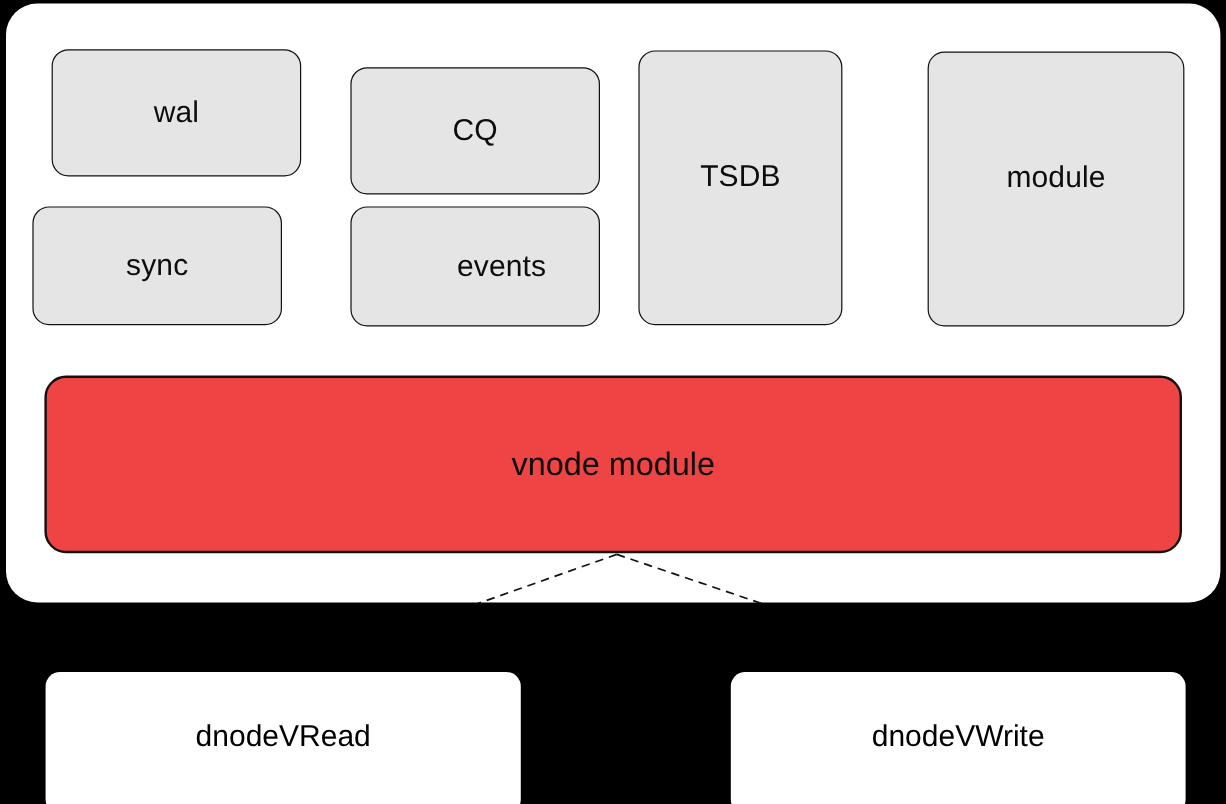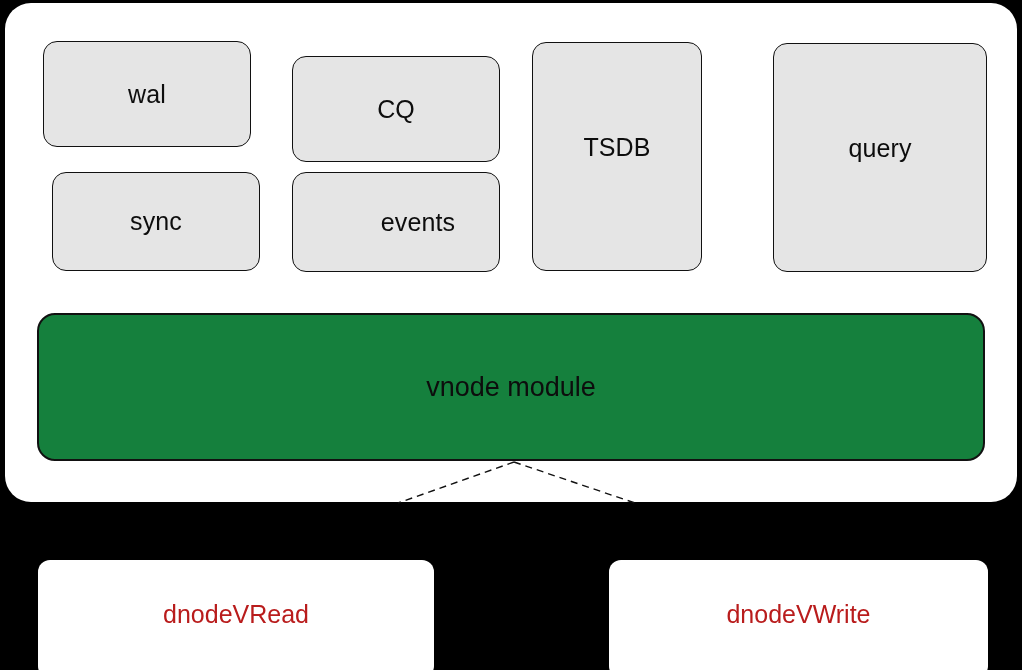--- a/index.html
+++ b/index.html
@@ -52,21 +52,21 @@
     top: -9px;
   }
 
   
   .vnode-bar {
     position: absolute;
     left: 37px;
     top: 313px;
     width: 948px;
     height: 148px;
-    background: #15803d;
+    background: #ef4444;
     border: 2.4px solid #111111;
     border-radius: 18px;
     box-sizing: border-box;
     display: flex;
     align-items: center;
     justify-content: center;
   }
   .vnode-bar .box-label {
     font-size: 27px;
     color: #0d0d0d;
@@ -87,55 +87,55 @@
   .dnode-box {
     position: absolute;
     background: #ffffff;
     border-radius: 12px;
     display: flex;
     align-items: center;
     justify-content: center;
   }
   .dnode-box .box-label {
     font-size: 25px;
-    color: #b91c1c;
+    color: #000000;
     white-space: nowrap;
     position: relative;
     top: -5px;
   }
 </style>
 </head>
 <body>
 
 <div id="canvas">
 
   <div class="outer-panel"></div>
 
   <div class="module-box" style="left:43px;  top:41px;  width:208px; height:106px;">
     <span class="box-label">wal</span>
   </div>
 
   <div class="module-box" style="left:292px; top:56px;  width:208px; height:106px;">
     <span class="box-label">CQ</span>
   </div>
 
-  <div class="module-box" style="left:52px;  top:172px; width:208px; height:99px;">
+  <div class="module-box" style="left:27px;  top:172px; width:208px; height:99px;">
     <span class="box-label">sync</span>
   </div>
 
   <div class="module-box" style="left:292px; top:172px; width:208px; height:100px;padding-left:44px;">
     <span class="box-label">events</span>
   </div>
 
   <div class="module-box tall" style="left:532px; top:42px; width:170px; height:229px;">
     <span class="box-label">TSDB</span>
   </div>
 
   <div class="module-box tall" style="left:773px; top:43px; width:214px; height:229px;">
-    <span class="box-label">query</span>
+    <span class="box-label">module</span>
   </div>
 
   <div class="vnode-bar">
     <span class="box-label">vnode module</span>
   </div>
 
   <svg class="connectors" viewBox="0 0 1022 670" width="1022" height="670">
     <line x1="514" y1="462" x2="398" y2="503" stroke="#111111" stroke-width="1.4" stroke-dasharray="7 5"></line>
     <line x1="514" y1="462" x2="635" y2="503" stroke="#111111" stroke-width="1.4" stroke-dasharray="7 5"></line>
   </svg>

